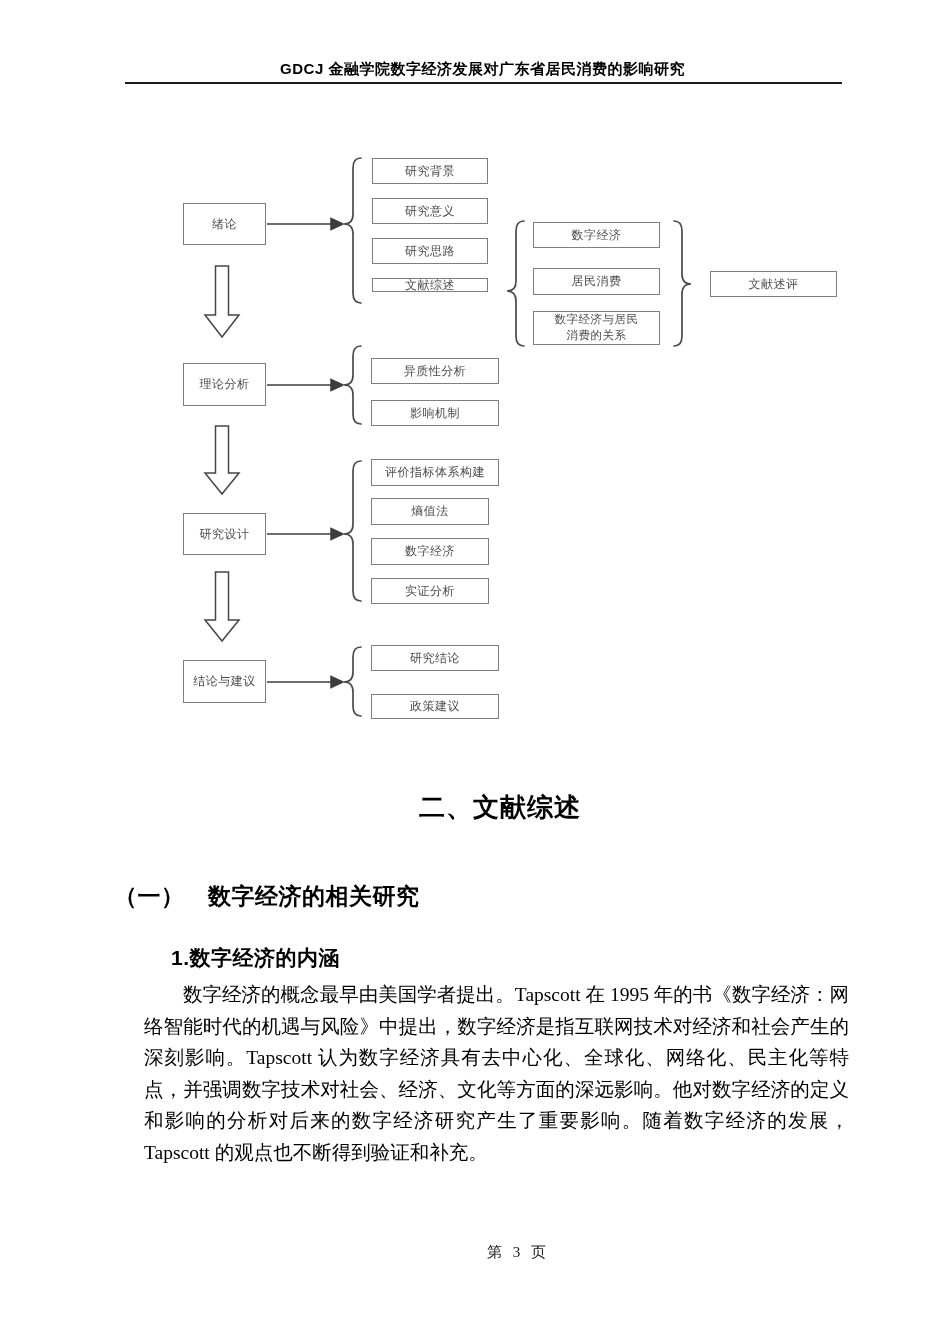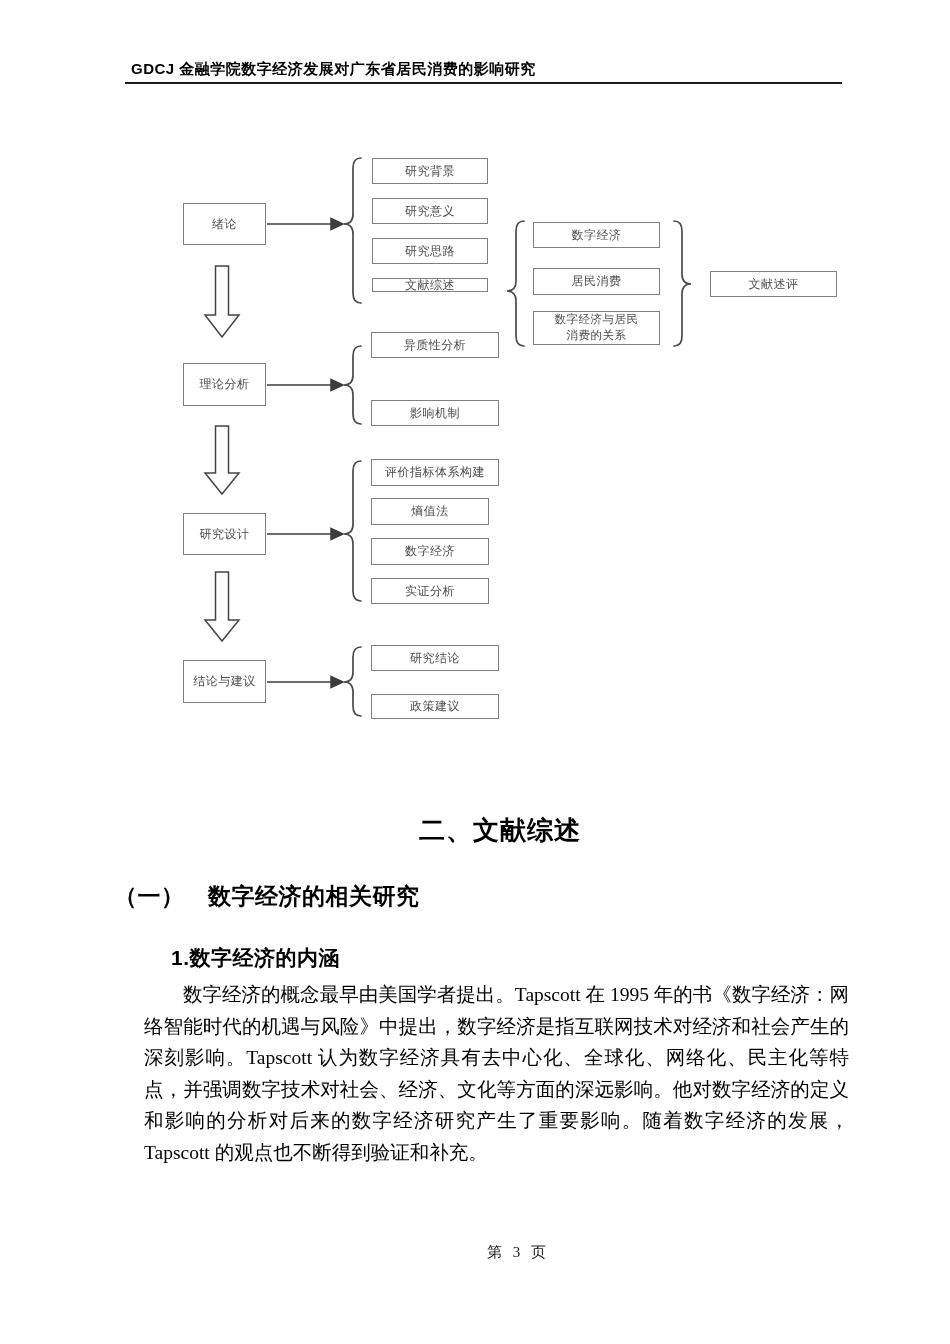--- a/index.html
+++ b/index.html
@@ -8,21 +8,21 @@
     width:950px;height:1344px;
     margin:0 auto;
     background:#ffffff;
     overflow:hidden;
     font-family:"Liberation Sans","DejaVu Sans",sans-serif;
   }
   
   .header{
     position:absolute;left:125px;top:56px;width:717px;height:28px;
     border-bottom:2.4px solid #1c1c1c;
-    display:flex;justify-content:flex-start;align-items:flex-end;
+    display:flex;justify-content:center;align-items:flex-end;
     font-size:15px;font-weight:bold;color:#000;
     letter-spacing:.5px;
     padding-bottom:3px;box-sizing:border-box;
   }
   .header .hl{padding-left:6px;}
   .header .hr{padding-right:8px;}
   
   .diagram{position:absolute;left:0;top:0;width:950px;height:745px;}
   .diagram svg{position:absolute;left:0;top:0;pointer-events:none;}
   .node{
@@ -38,21 +38,21 @@
   }
   .node.small .node-label{font-size:11.5px;}
   
   .caption{
     position:absolute;left:0;top:764px;width:950px;
     text-align:center;font-family:"Liberation Serif","DejaVu Serif",serif;
     font-size:16px;color:#1a1a1a;white-space:pre;
     padding-left:34px;box-sizing:border-box;
   }
   .h-section{
-    position:absolute;left:0;top:813px;width:950px;margin:0;
+    position:absolute;left:0;top:790px;width:950px;margin:0;
     text-align:center;font-size:26px;font-weight:bold;color:#000;
     letter-spacing:1px;padding-left:50px;box-sizing:border-box;
   }
   .h-subsection{
     position:absolute;left:114px;top:881px;margin:0;
     font-size:23px;font-weight:bold;color:#000;white-space:pre;
     letter-spacing:.5px;
   }
   .h-point{
     position:absolute;left:171px;top:944px;margin:0;
@@ -148,21 +148,21 @@
         <span class="node-label">居民消费</span>
       </div>
     <div class="node small" style="left:533px;top:311px;width:127px;height:34px">
         <span class="node-label">数字经济与居民
 消费的关系</span>
       </div>
     <div class="node" style="left:710px;top:271px;width:127px;height:26px">
         <span class="node-label">文献述评</span>
       </div>
 
-    <div class="node" style="left:371px;top:332px;width:128px;height:26px">
+    <div class="node" style="left:371px;top:358px;width:128px;height:26px">
         <span class="node-label">异质性分析</span>
       </div>
     <div class="node" style="left:371px;top:400px;width:128px;height:26px">
         <span class="node-label">影响机制</span>
       </div>
 
     <div class="node" style="left:371px;top:459px;width:128px;height:27px">
         <span class="node-label">评价指标体系构建</span>
       </div>
     <div class="node" style="left:371px;top:498px;width:118px;height:27px">

